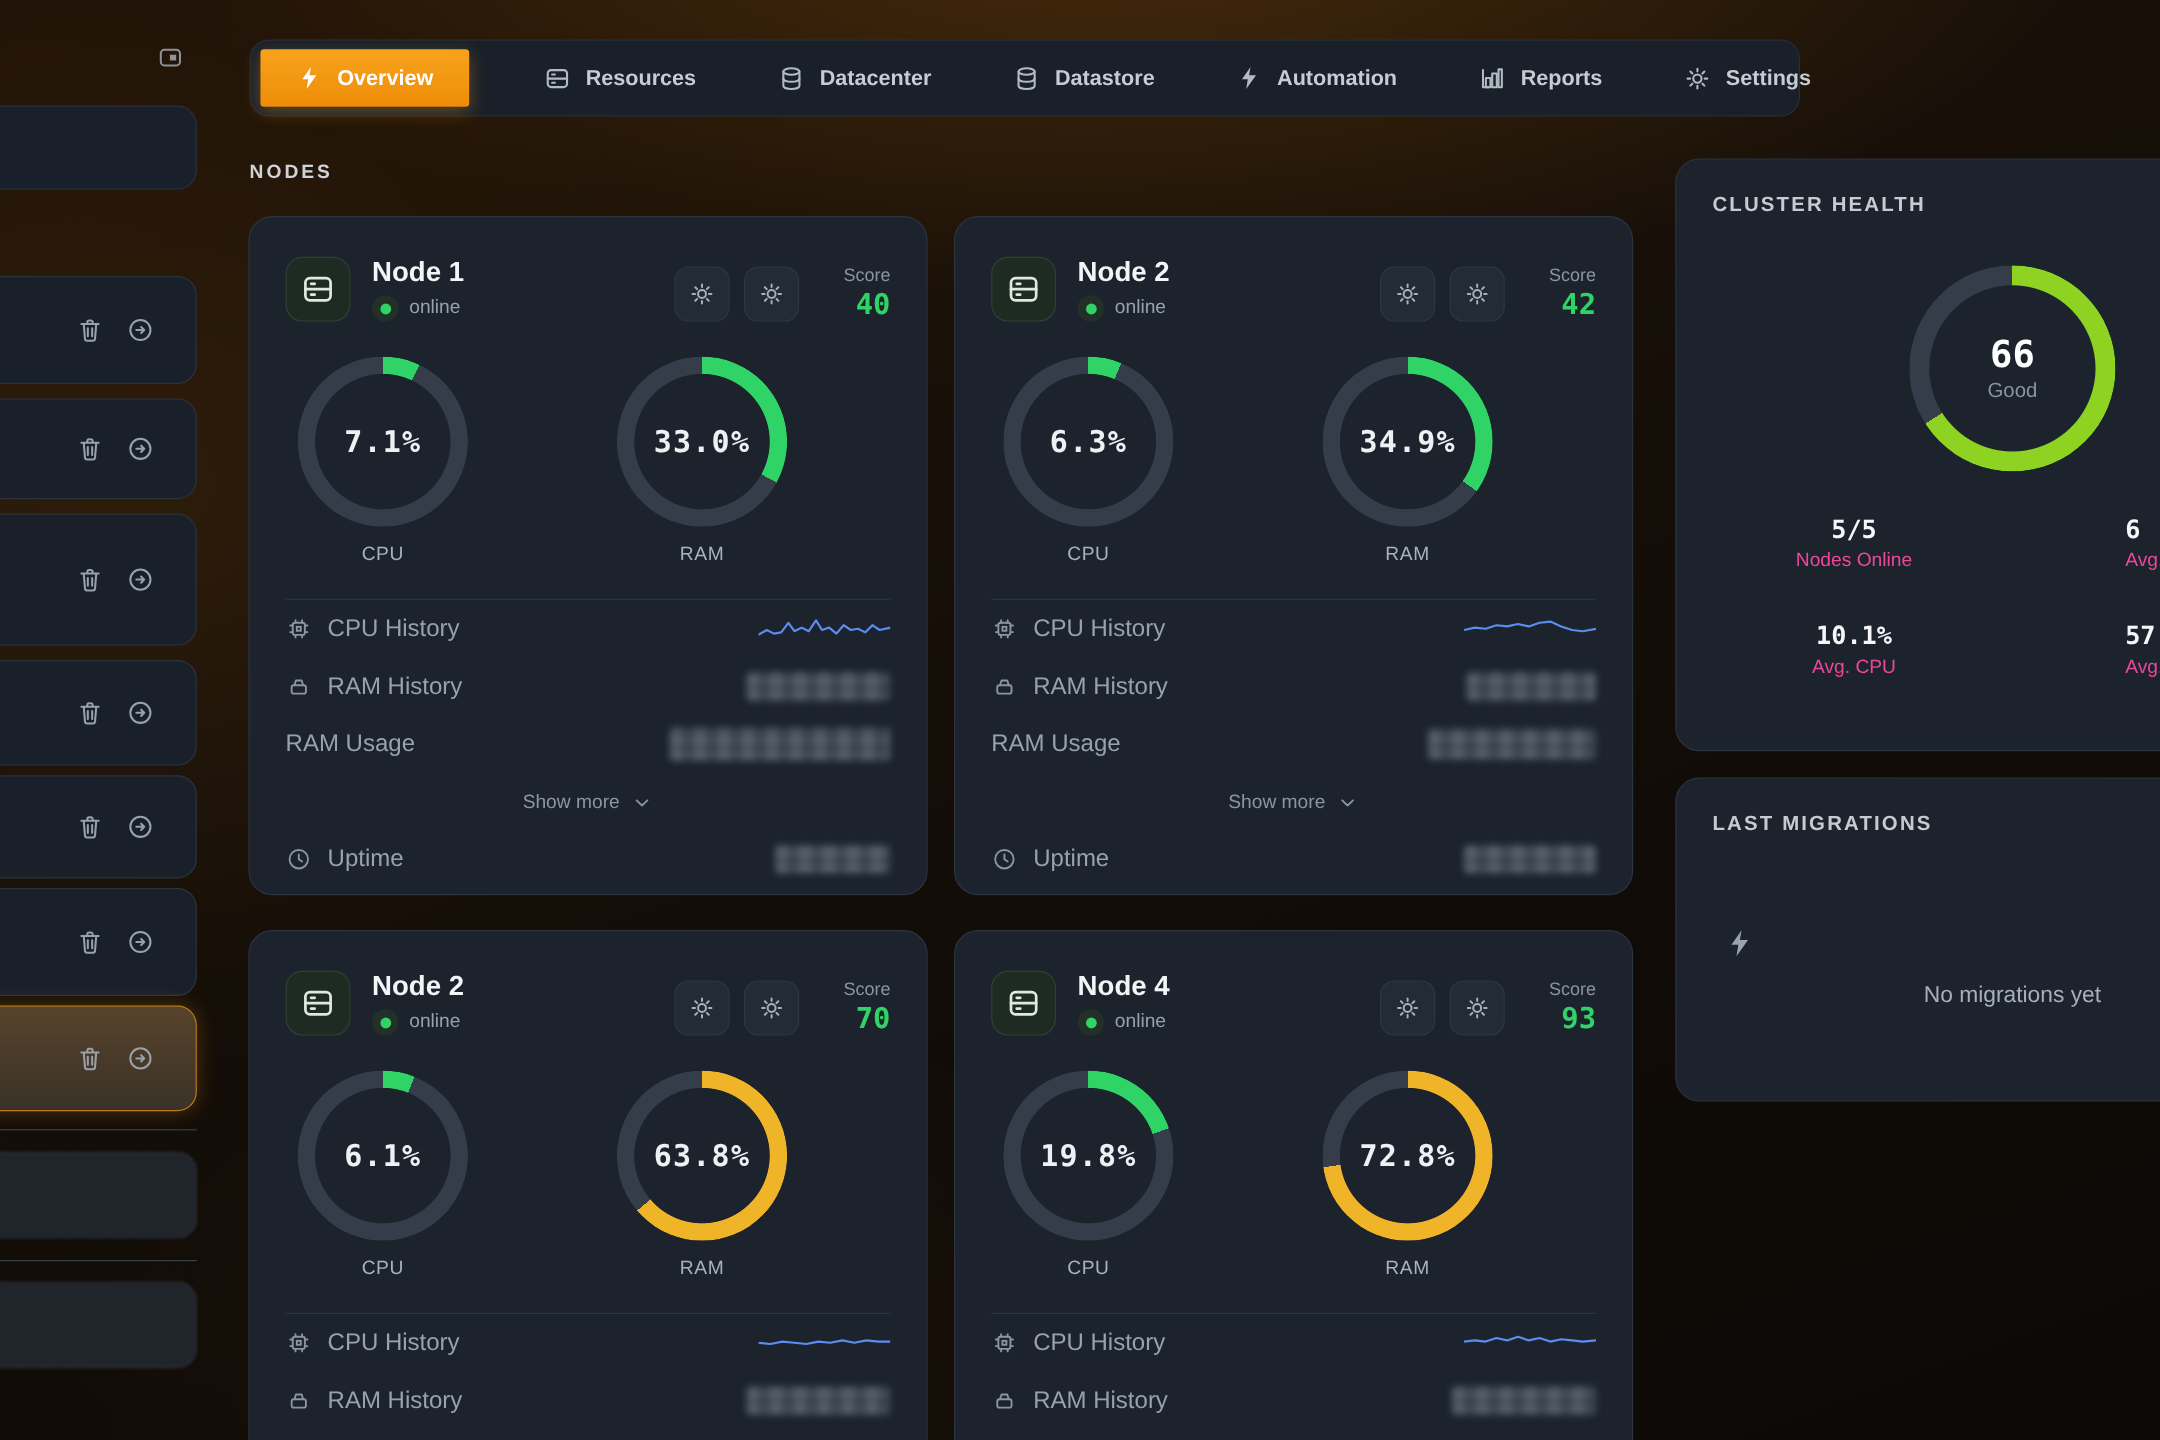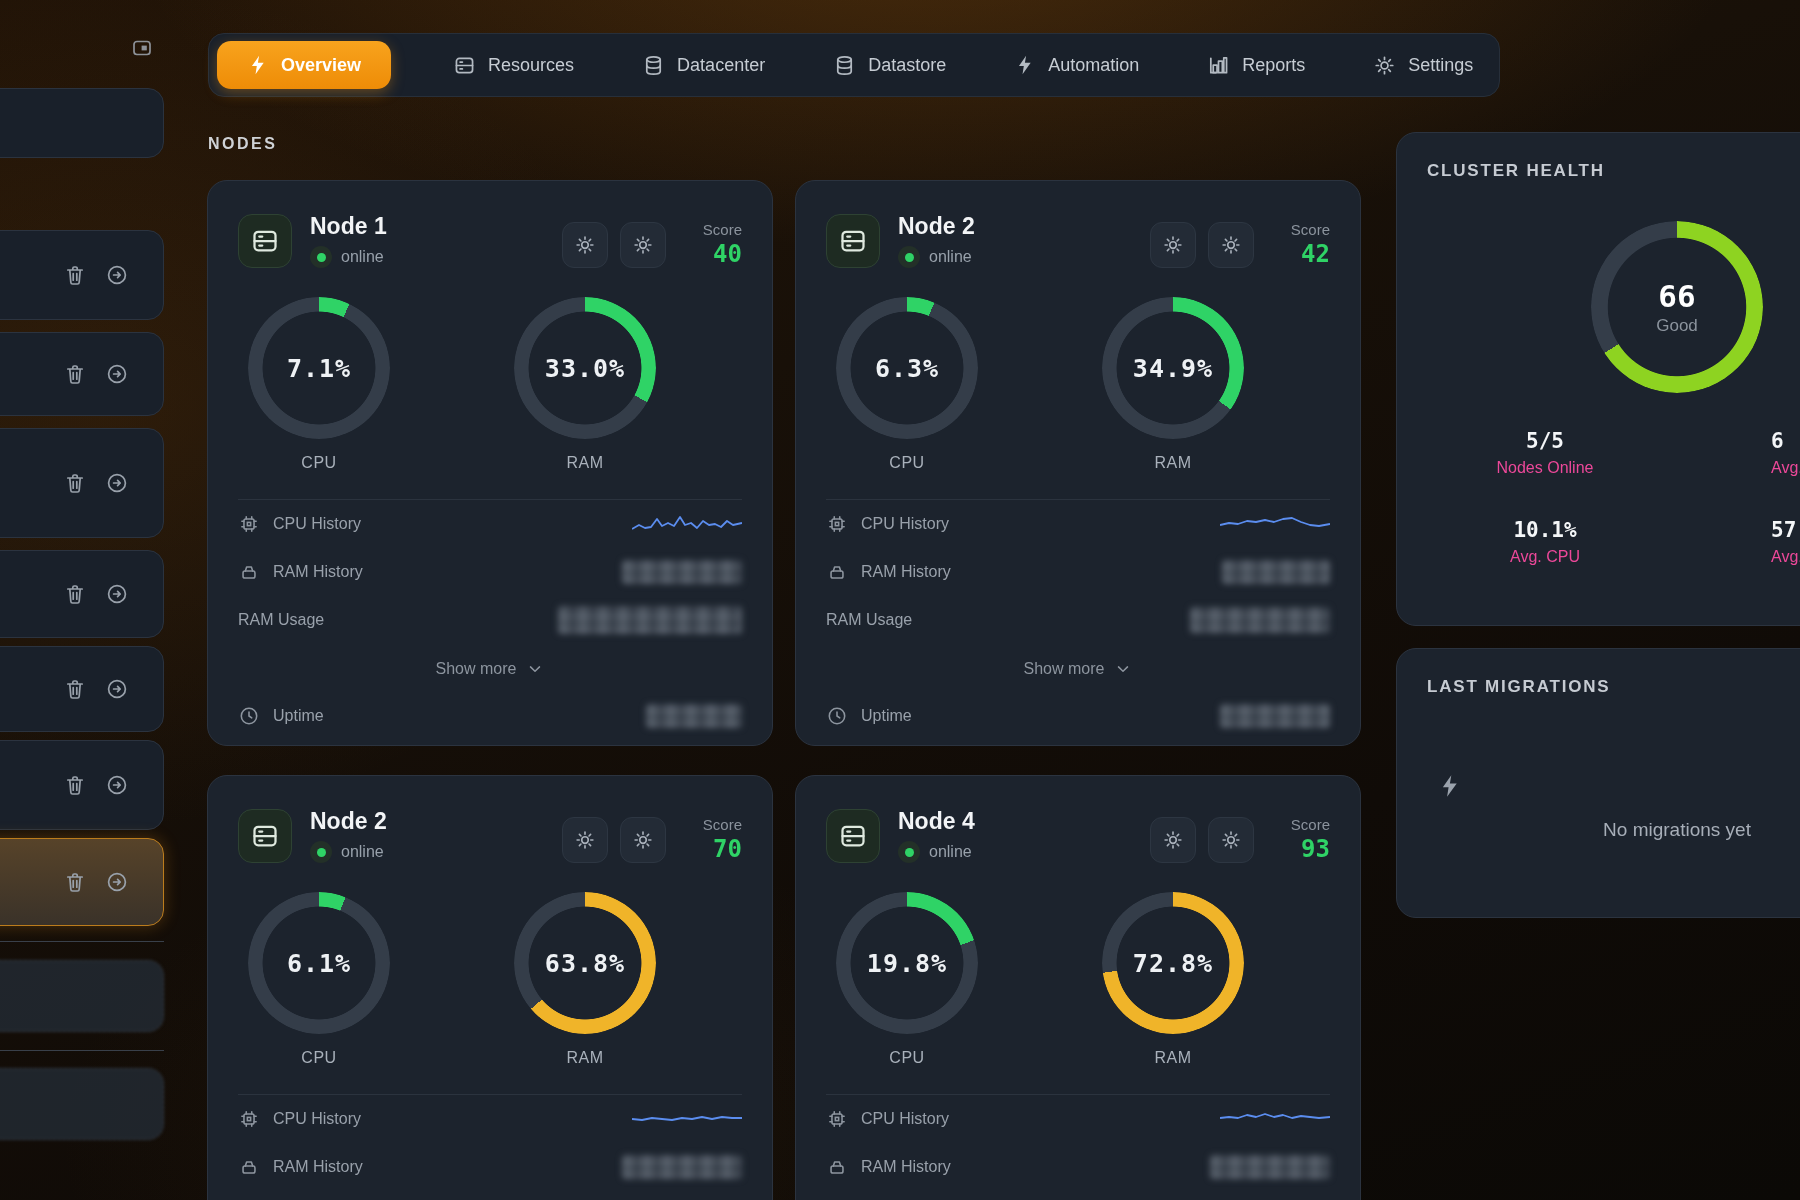--- a/index.html
+++ b/index.html
@@ -42,27 +42,27 @@
 
   
   .topnav {
     position:absolute; left:208px; top:33px; width:1292px; height:64px;
     background:#19202a; border:1px solid #272f3a; border-radius:16px;
     display:flex; align-items:center; gap:56px; padding:0 8px;
   }
   .nav-item {
     display:flex; align-items:center; gap:12px;
     background:none; border:none; cursor:pointer;
-    color:#c6ccd3; font-family:"Liberation Sans",sans-serif; font-size:18px; font-weight:400;
+    color:#c6ccd3; font-family:"Liberation Sans",sans-serif; font-size:18px; font-weight:700;
     padding:10px 6px; white-space:nowrap;
   }
   .nav-item .ic { color:#b3bac2; }
   .nav-item.active {
     background:linear-gradient(180deg,#f8a31d,#ee8c07);
-    color:#ffffff; border-radius:14px; padding:13px 30px;
+    color:#ffffff; border-radius:3px; padding:13px 30px;
     font-weight:600; box-shadow:0 4px 14px rgba(240,146,15,.35);
   }
   .nav-item.active .ic { color:#ffffff; }
 
   .section-title {
     position:absolute; left:208px; top:135px;
     font-size:16px; font-weight:700; letter-spacing:2.5px; color:#cfd2d6;
   }
 
   
@@ -104,21 +104,21 @@
   }
   .gauge-val {
     position:absolute; inset:0; display:flex; align-items:center; justify-content:center;
     font-size:25px; color:#eef1f4; letter-spacing:1px;
   }
   .gauge-label { margin-top:15px; font-size:16px; color:#a9b1bb; letter-spacing:.5px; }
 
   .card-divider { height:1px; background:#2b333e; margin-top:24px; }
 
   .info-row { height:48px; display:flex; align-items:center; }
-  .info-row .lab { display:flex; align-items:center; gap:13px; color:#99a1ab; font-size:16px; }
+  .info-row .lab { display:flex; align-items:center; gap:13px; color:#99a1ab; font-size:20px; }
   .info-row .lab .ic { color:#8d959f; }
   .info-row .right { margin-left:auto; }
   .sparkline { width:110px; height:28px; color:#5b8def; }
   .redacted {
     border-radius:4px;
     background:
       repeating-linear-gradient(90deg, rgba(138,148,160,.30) 0 10px, rgba(72,80,92,.30) 10px 20px),
       repeating-linear-gradient(0deg, rgba(124,132,144,.26) 0 7px, rgba(58,66,76,.26) 7px 14px),
       #2e3640;
     filter:blur(3px);

